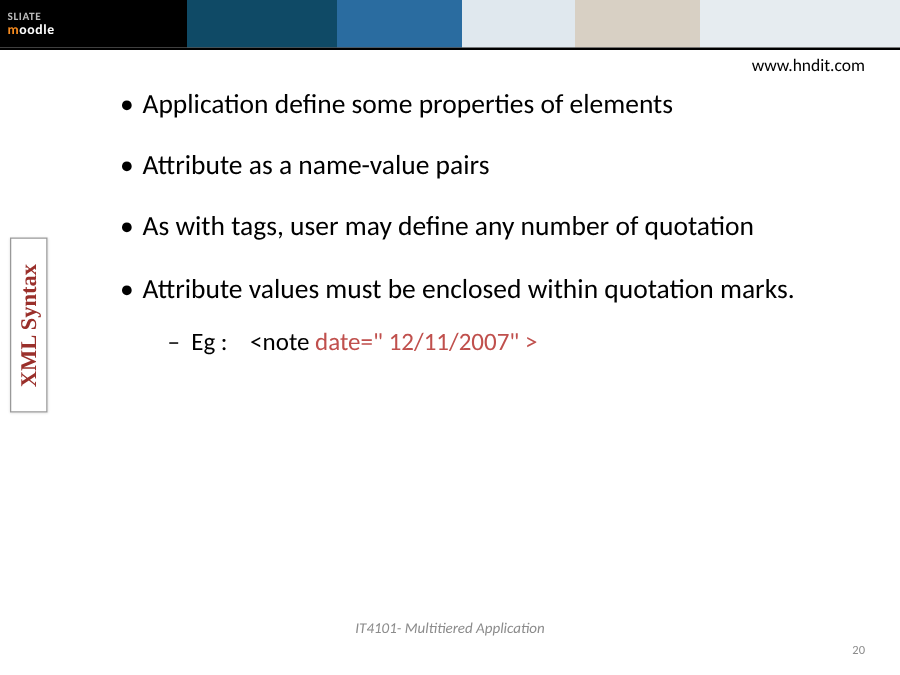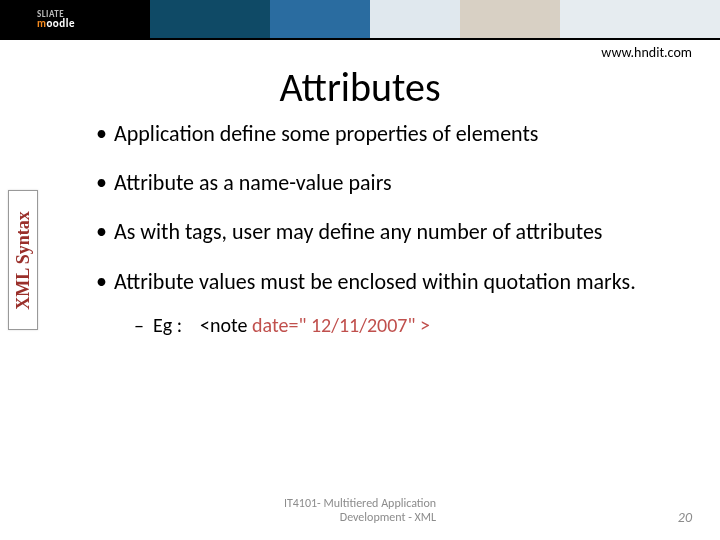--- a/index.html
+++ b/index.html
@@ -1,90 +1,88 @@
 <!DOCTYPE html>
 <html><head>
 <meta charset="utf-8">
 <style>
   * { box-sizing: border-box; margin: 0; padding: 0; }
   html, body { width: 720px; height: 540px; font-family: Calibri, Arial, sans-serif; background: #fff; overflow: hidden; }
   .slide { position: relative; width: 720px; height: 540px; background: #fff; }
-  .banner { width: 720px; height: 38px; background: linear-gradient(90deg, #000 0 150px, #0f4a66 150px 270px, #2a6ca0 270px 370px, #e0e8ee 370px 460px, #d8d0c4 460px 560px, #e6ecf0 560px 720px); display: flex; align-items: center; padding-left: 31px; }
+  .banner { width: 720px; height: 38px; background: linear-gradient(90deg, #000 0 150px, #0f4a66 150px 270px, #2a6ca0 270px 370px, #e0e8ee 370px 460px, #d8d0c4 460px 560px, #e6ecf0 560px 720px); display: flex; align-items: center; }
   .banner-brand { color: #fff; font-weight: bold; font-size: 11px; letter-spacing: 0.5px; padding-left: 6px; line-height: 1; }
   .banner-brand .top { font-size: 9px; color: #bbb; }
   .banner-brand .orange { color: #f68b1f; }
   .rule { height: 2px; background: #000; width: 720px; }
   .url { text-align: right; font-size: 14px; padding: 4px 28px 0 12px; }
   .title { text-align: center; font-size: 40px; font-weight: 400; margin-top: 2px; }
   .content { position: relative; padding: 4px 30px 0 96px; }
   .bullet { font-size: 22px; line-height: 1.6; margin-bottom: 14px; display: flex; }
   .bullet .dot { width: 18px; flex: 0 0 18px; }
   .bullet .txt { flex: 1; }
   .bullet.justify .txt { text-align: justify; }
   .sub { font-size: 20px; margin: 4px 0 0 36px; display: flex; text-align: right; }
   .sub .dash { width: 50px; flex: 0 0 50px; }
   .code-eg { white-space: nowrap; }
   .hl { color: #c0504d; }
   .sidebar-tab { position: absolute; left: 8px; top: 190px; width: 30px; height: 140px; border: 1px solid #999; background: #fff; box-shadow: 0 0 2px rgba(0,0,0,0.15); display: flex; align-items: center; justify-content: center; }
   .sidebar-tab span { transform: rotate(-90deg); white-space: nowrap; font-family: Georgia, 'Times New Roman', serif; font-weight: bold; font-size: 18px; color: #9a2f2a; }
   .footer { position: absolute; bottom: 10px; left: 0; width: 720px; height: 34px; }
-  .footer-text { position: absolute; left: 50%; transform: translateX(-50%); text-align: right; font-size: 12px; color: #8c8c8c; line-height: 1.2; }
-  .page-num { position: absolute; right: 28px; bottom: 4px; font-size: 14px; color: #8c8c8c; font-style: italic; }
+  .footer-text { position: absolute; left: 50%; transform: translateX(-50%); text-align: left; font-size: 12px; color: #8c8c8c; line-height: 1.2; font-style: italic; }
+  .page-num { position: absolute; right: 28px; bottom: 4px; font-size: 10px; color: #8c8c8c; }
 </style>
 </head>
 <body>
 
 <div class="slide">
 
   <div class="banner">
     <div class="banner-brand">
       <div class="top">SLIATE</div>
       <div><span class="orange">m</span>oodle</div>
     </div>
   </div>
   <div class="rule"></div>
 
   <div class="url">www.hndit.com</div>
 
-  <div class="title">Attributes</div>
 
   <div class="sidebar-tab">
     <span>XML Syntax</span>
   </div>
 
   <div class="content">
 
     <div class="bullet">
       <span class="dot">•</span>
       <span class="txt">Application define some properties of elements</span>
     </div>
 
     <div class="bullet">
       <span class="dot">•</span>
       <span class="txt">Attribute as a name-value pairs</span>
     </div>
 
     <div class="bullet justify">
       <span class="dot">•</span>
-      <span class="txt">As with tags, user may define any number of attributes</span>
+      <span class="txt">As with tags, user may define any number of quotation</span>
     </div>
 
     <div class="bullet justify">
       <span class="dot">•</span>
       <span class="txt">Attribute values must be enclosed within quotation marks.</span>
     </div>
 
     <div class="sub">
       <span class="dash">–&nbsp;&nbsp;<span>Eg :</span></span>
       <span class="code-eg">&nbsp;&nbsp;&nbsp;&nbsp;<span>&lt;note </span><span class="hl">date=" 12/11/2007"  &gt;</span></span>
     </div>
 
   </div>
 
   <div class="footer">
     <div class="footer-text">
       <div>IT4101- Multitiered Application</div>
-      <div>Development - XML</div>
     </div>
     <div class="page-num">20</div>
   </div>
 
 </div>
 
 </body></html>

